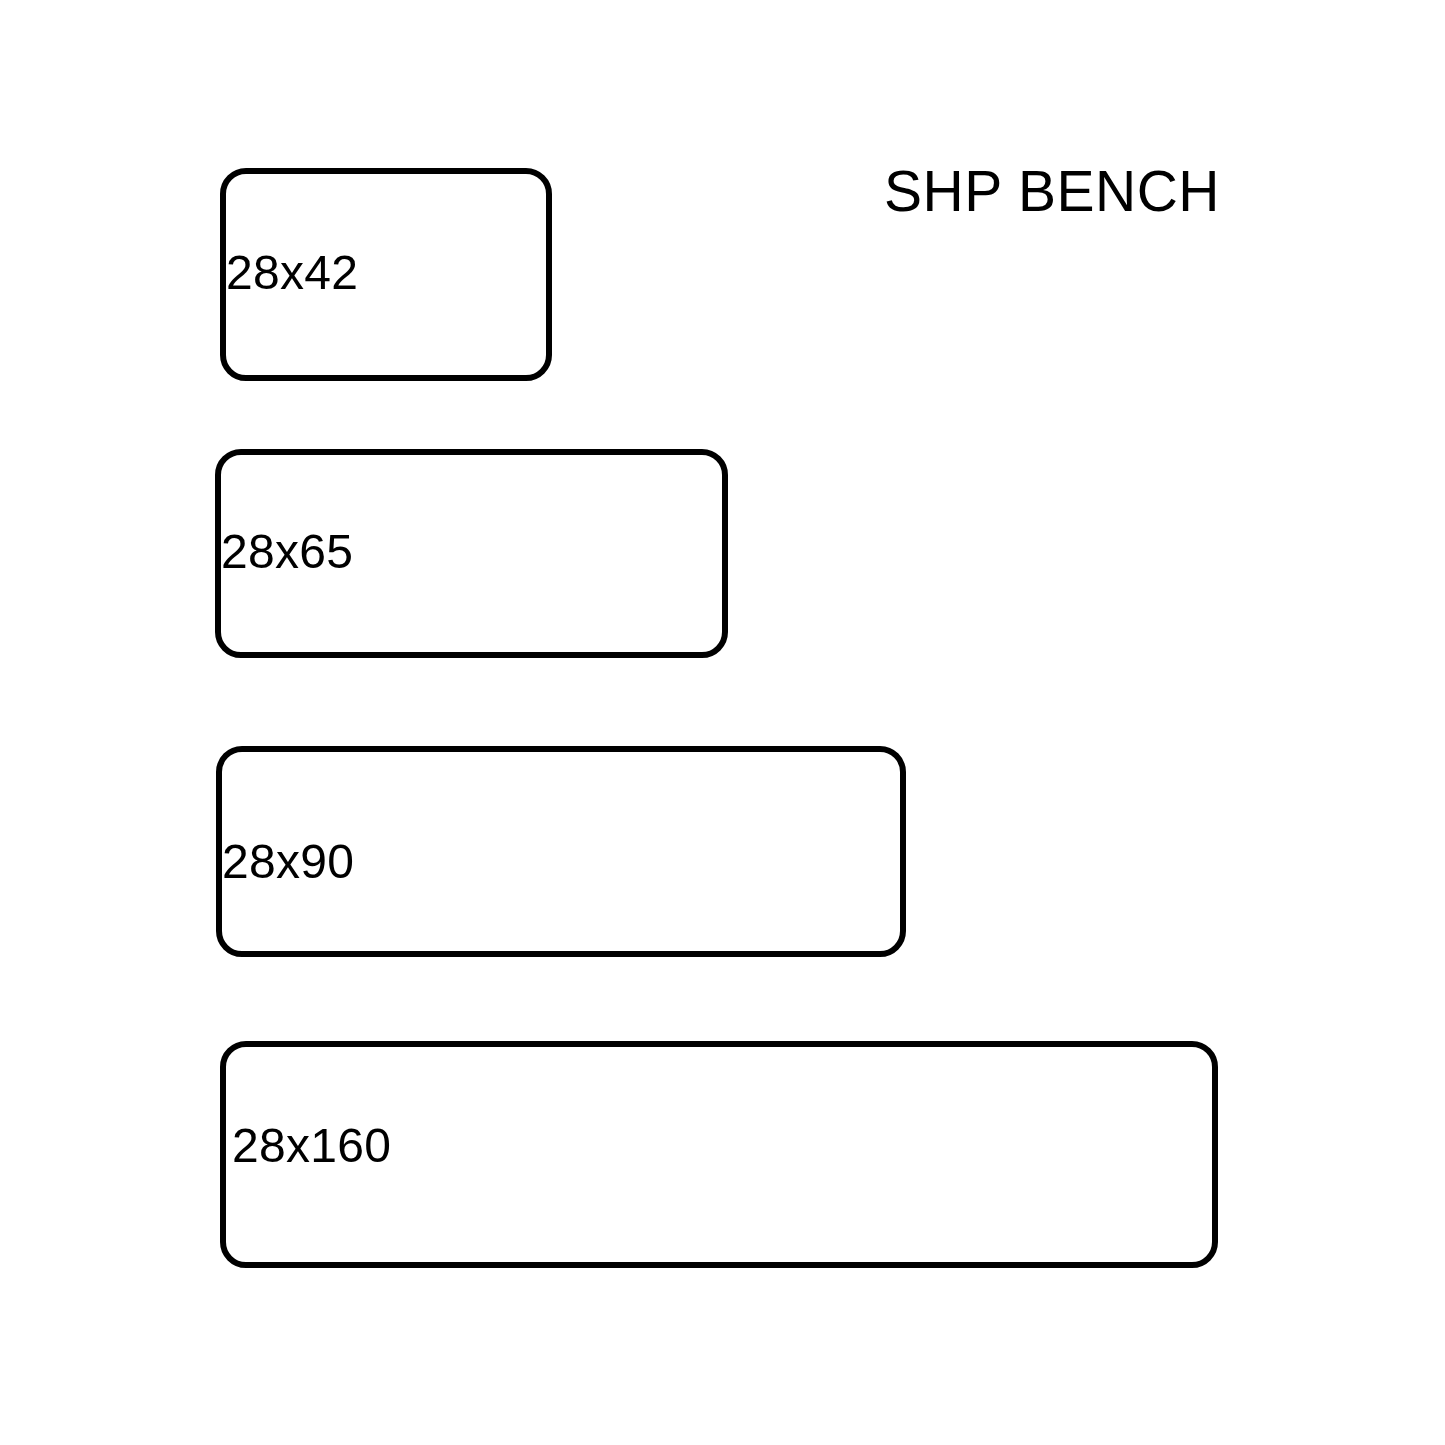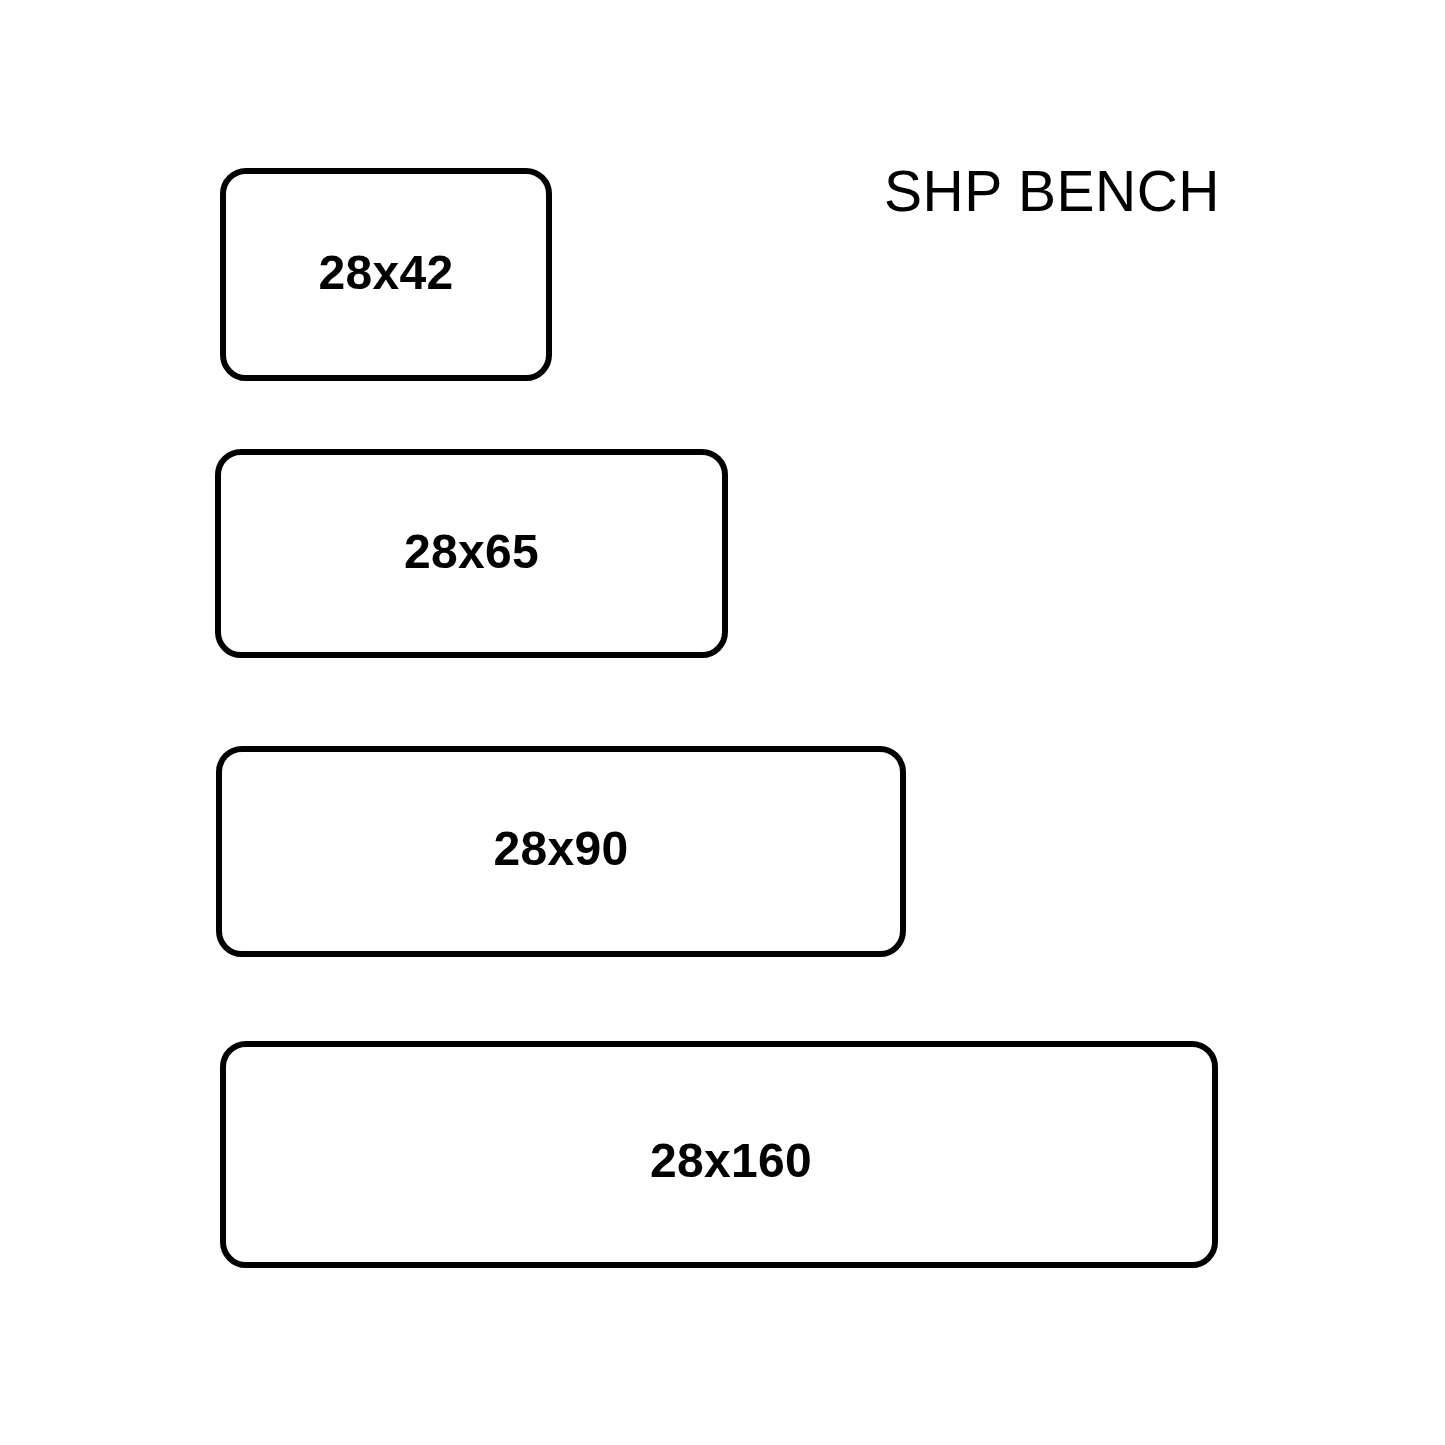--- a/index.html
+++ b/index.html
@@ -43,41 +43,40 @@
     position: absolute;
     box-sizing: border-box;
     background: #ffffff;
     border: 6px solid #000000;
     border-radius: 26px;
   }
   .board-label {
     position: absolute;
     left: 0;
     right: 0;
-    text-align: center;
     color: #000000;
     font-size: 48px;
     line-height: 48px;
-    font-weight: 700;
+    font-weight: 400;
     letter-spacing: 0.3px;
     white-space: nowrap;
   }
 
   
   #board-0 { left: 220px; top: 168px;  width: 332px; height: 213px; }
   #board-0 .board-label { top: 75px; }
 
   #board-1 { left: 215px; top: 449px;  width: 513px; height: 209px; padding-left: 46px; }
   #board-1 .board-label { top: 73px; }
 
   #board-2 { left: 216px; top: 746px;  width: 690px; height: 211px; }
-  #board-2 .board-label { top: 73px; }
+  #board-2 .board-label { top: 86px; }
 
   #board-3 { left: 220px; top: 1041px; width: 998px; height: 227px; }
-  #board-3 .board-label { top: 90px; padding-left: 24px; }
+  #board-3 .board-label { top: 75px; padding-left: 6px; }
 </style>
 </head>
 <body>
 
 <div id="canvas">
 
   <div id="title-block">
     <span class="title-line">SHP BENCH</span>
   </div>
 

